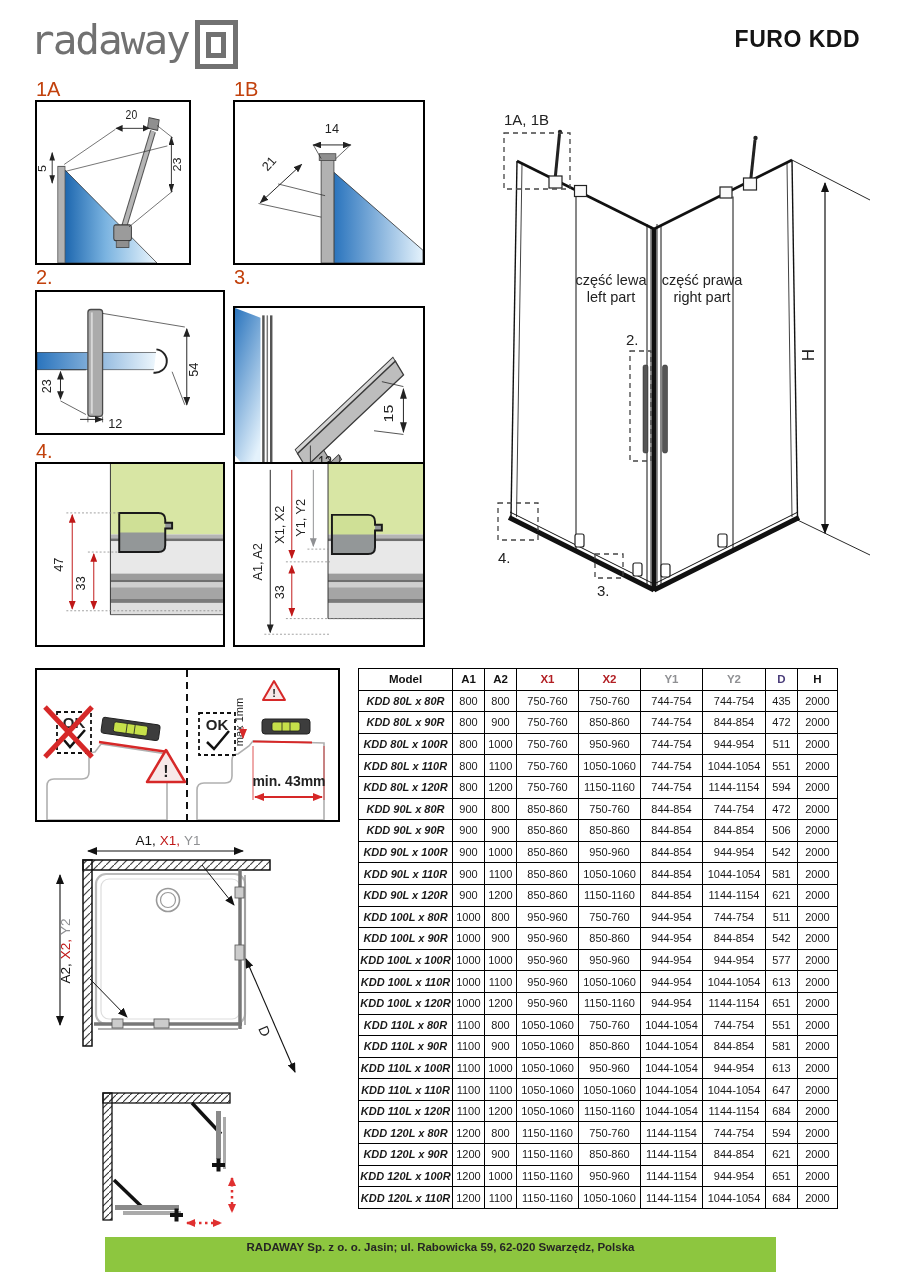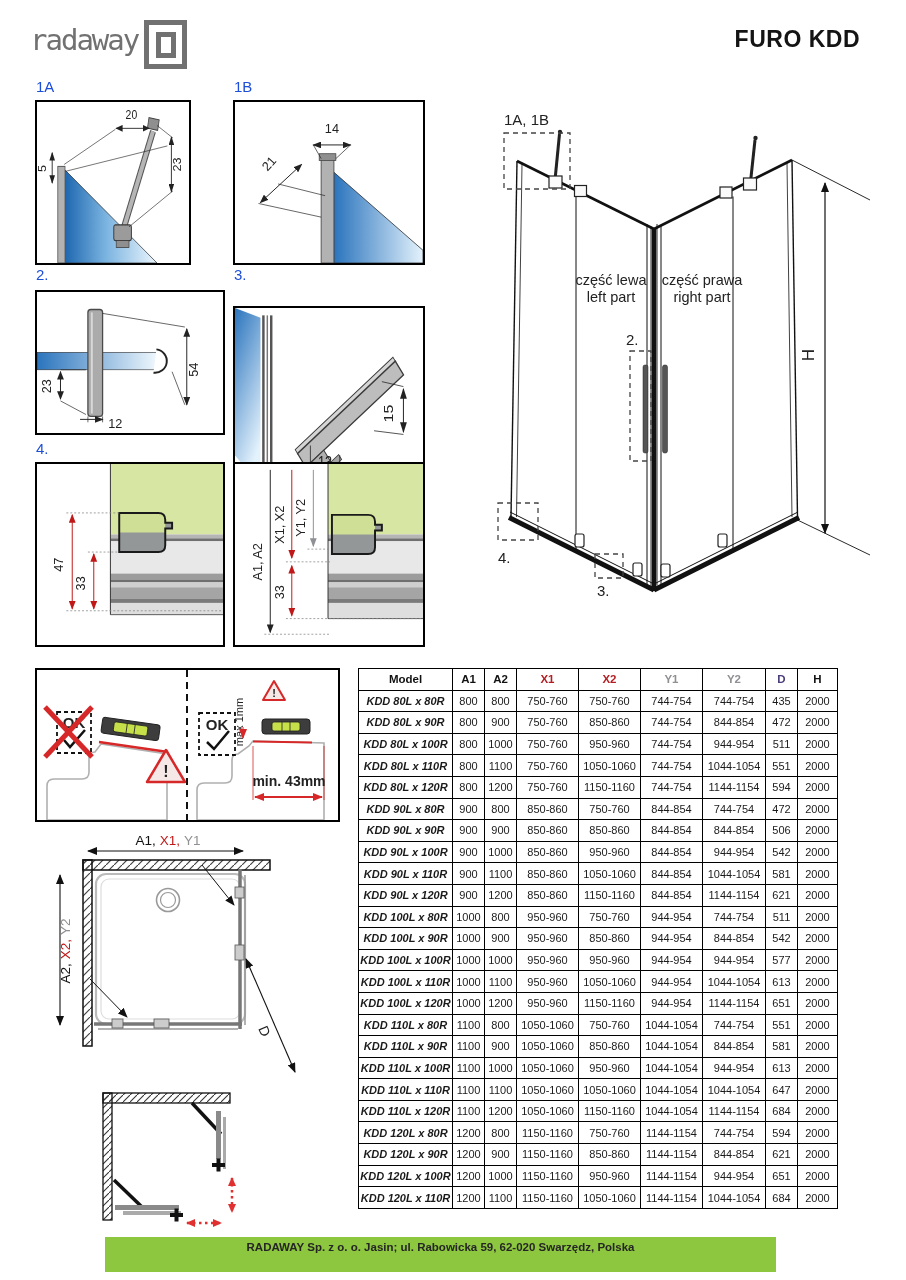--- a/index.html
+++ b/index.html
@@ -1,31 +1,31 @@
 <!DOCTYPE html>
 <html><head>
 <meta charset="utf-8">
 <style>
   html,body{margin:0;padding:0;background:#fff;}
   #page{position:relative;width:906px;height:1280px;background:#fff;overflow:hidden;
         font-family:"Liberation Sans",sans-serif;color:#1a1a1a;}
   .abs{position:absolute;}
   
   .logo{position:absolute;left:30px;top:14px;display:flex;align-items:flex-start;}
-  .logo-text{font-family:"DejaVu Sans Mono",monospace;font-size:29px;font-weight:400;
+  .logo-text{font-family:"DejaVu Sans Mono",monospace;font-size:41px;font-weight:400;
              color:#717171;letter-spacing:-2px;line-height:52px;}
   .logo-mark{width:33px;height:39px;border:5px solid #717171;margin-left:6px;margin-top:6px;
              display:flex;align-items:center;justify-content:center;}
   .logo-mark-inner{width:10px;height:16px;border:5px solid #717171;}
   .doc-title{position:absolute;right:46px;top:26px;font-size:23px;font-weight:bold;
              letter-spacing:.5px;color:#141414;}
   
   .figbox{position:absolute;border:2px solid #000;background:#fff;box-sizing:border-box;}
   .figbox svg{display:block;width:100%;height:100%;}
-  .figlabel{position:absolute;font-size:15px;color:#1d4ed8;}
+  .figlabel{position:absolute;font-size:20px;color:#c2410c;}
   .plain svg{display:block;width:100%;height:100%;}
   
   #sizes{position:absolute;left:358px;top:668px;border-collapse:collapse;table-layout:fixed;width:479px;}
   #sizes th,#sizes td{border:1.4px solid #000;font-size:11px;text-align:center;padding:0;height:20.6px;
                       white-space:nowrap;overflow:hidden;background:#fff;}
   #sizes th{font-weight:bold;font-size:11.5px;}
   #sizes td.model{font-weight:bold;font-style:italic;}
   .tone-black{color:#111;}
   .tone-red{color:#b21e23;}
   .tone-gray{color:#8f9093;}

